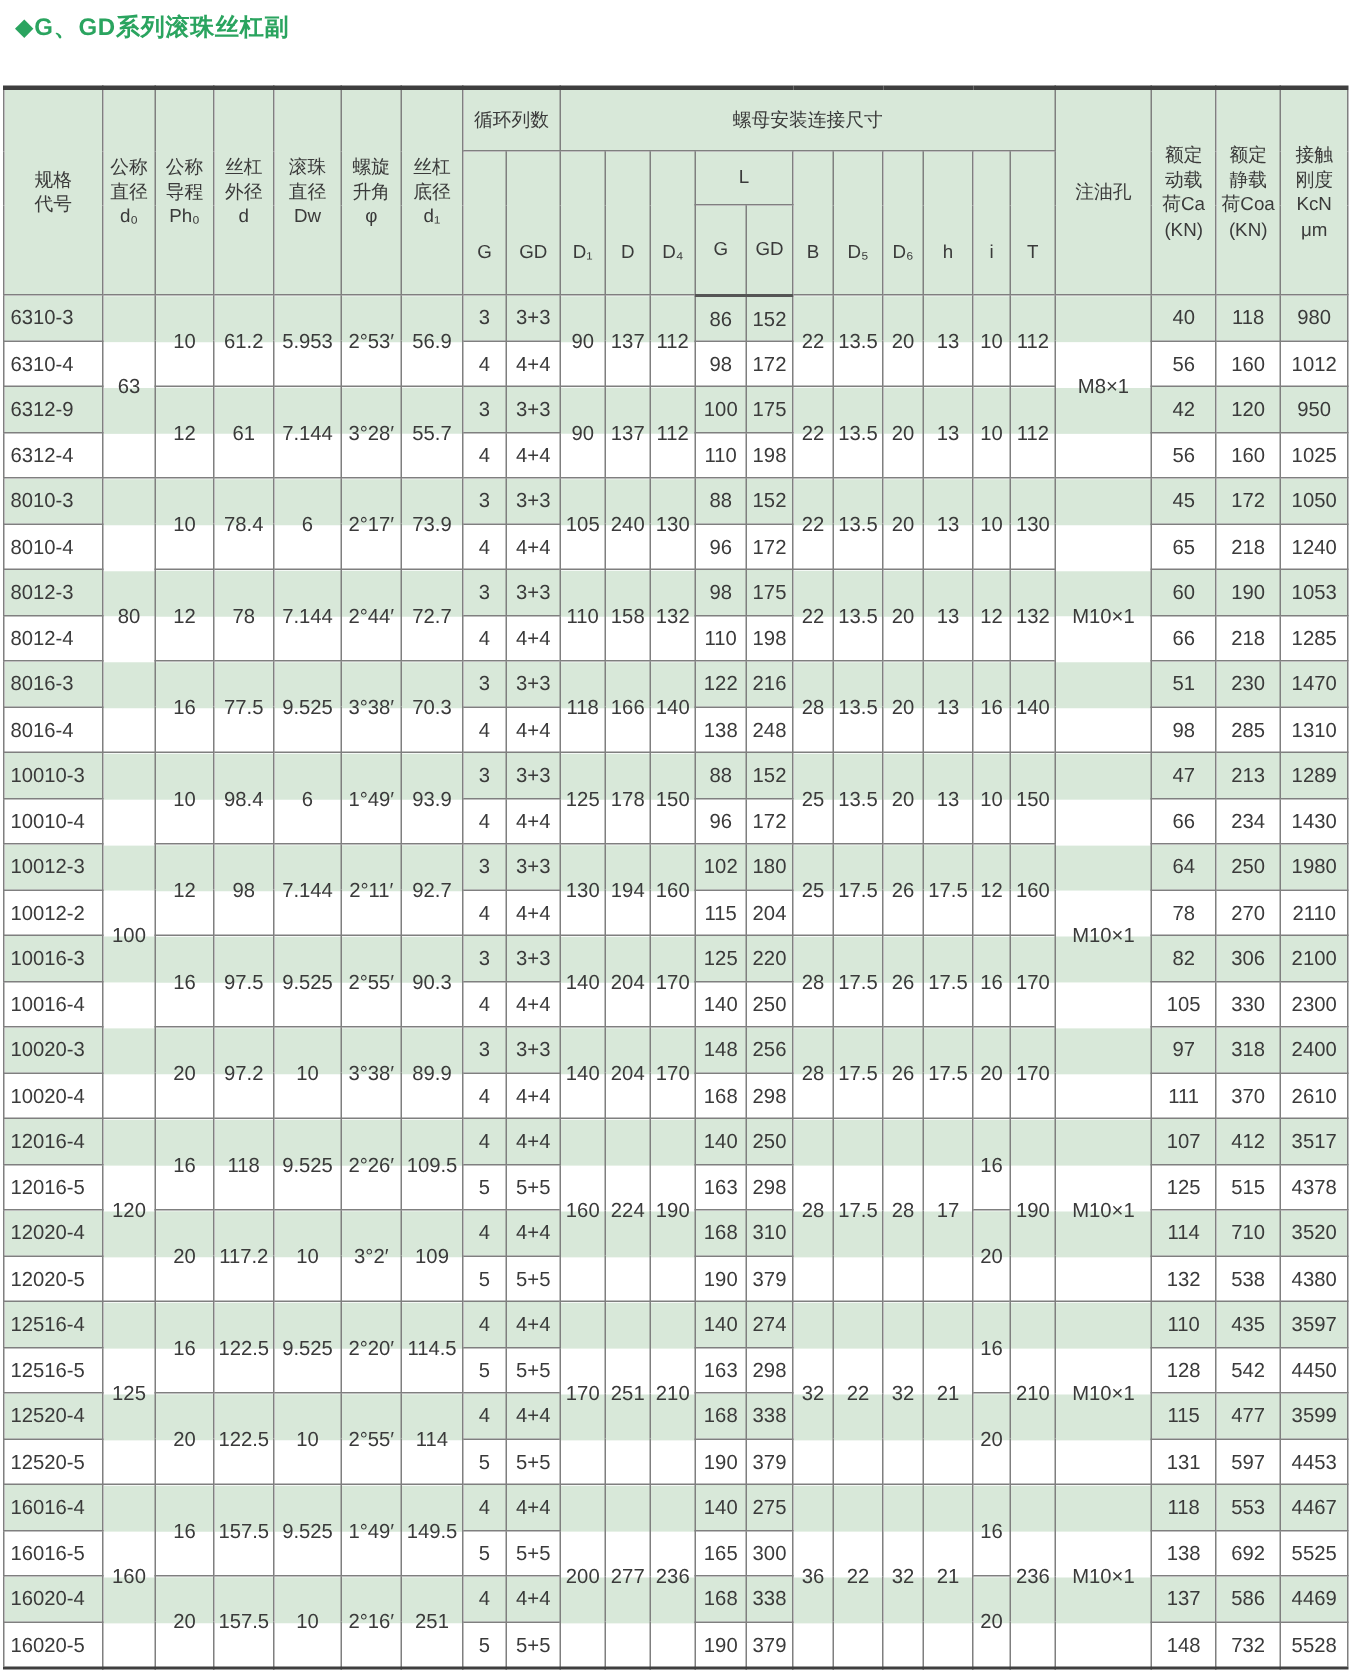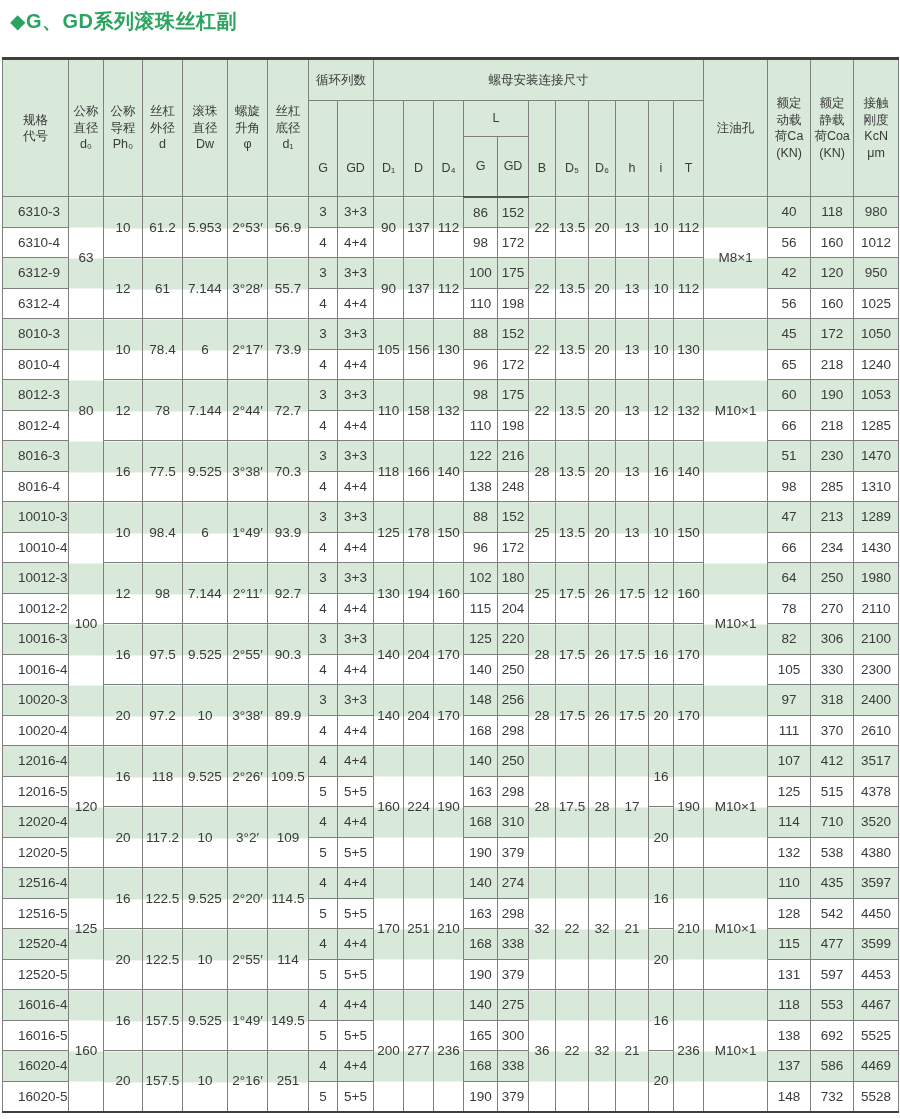--- a/index.html
+++ b/index.html
@@ -4,21 +4,21 @@
 <style>
   html,body{margin:0;padding:0;background:#ffffff;}
   body{
     width:900px;height:1119px;overflow:hidden;
     font-family:"Liberation Sans","DejaVu Sans",sans-serif;
     -webkit-font-smoothing:antialiased;
   }
   .page{position:relative;width:900px;height:1119px;}
   .title{
     position:absolute;left:10px;top:8px;
-    font-size:20px;font-weight:bold;color:#2aa45f;letter-spacing:0.5px;
+    font-size:16px;font-weight:bold;color:#2aa45f;letter-spacing:0.5px;
   }
   table.spec{
     position:absolute;left:2px;top:57px;
     border-collapse:collapse;table-layout:fixed;width:896px;
     border-top:3px solid #3f3f3f;border-bottom:2px solid #3f3f3f;
   }
   th,td{
     border:1px solid #7f7f7f;
     text-align:center;vertical-align:middle;
     padding:0;overflow:hidden;
@@ -37,21 +37,21 @@
   th.hb{vertical-align:bottom;padding-bottom:20px;}
   tbody td{font-size:13.5px;}
   tbody tr{height:30.5px;}
   tbody tr.rg td{background-color:#d8e8d9;}
   tbody tr.rw td{background-color:#ffffff;}
   
   tbody td.m{
     background-color:transparent;
     background-image:repeating-linear-gradient(to bottom,#d8e8d9 0px,#d8e8d9 30.5px,#ffffff 30.5px,#ffffff 61px);
   }
-  tbody td[data-name="cell-spec"]{text-align:left;padding-left:15px;}
+  tbody td[data-name="cell-spec"]{text-align:left;padding-left:4px;}
 </style>
 </head>
 <body>
 
 <div class="page" data-name="catalog-page">
   <div class="title" data-name="page-title">◆G、GD系列滚珠丝杠副</div>
 
   <table class="spec" data-name="ball-screw-spec-table">
     <colgroup>
       <col style="width:66px">
@@ -211,21 +211,21 @@
           <td data-name="cell-spec">8010-3</td>
           <td rowspan="6" class="m" data-name="cell-d0">80</td>
           <td rowspan="2" class="m" data-name="cell-ph0">10</td>
           <td rowspan="2" class="m" data-name="cell-d">78.4</td>
           <td rowspan="2" class="m" data-name="cell-dw">6</td>
           <td rowspan="2" class="m" data-name="cell-phi">2°17′</td>
           <td rowspan="2" class="m" data-name="cell-d1">73.9</td>
           <td data-name="cell-g">3</td>
           <td data-name="cell-gd">3+3</td>
           <td rowspan="2" class="m" data-name="cell-D1">105</td>
-          <td rowspan="2" class="m" data-name="cell-D">156</td>
+          <td rowspan="2" class="m" data-name="cell-D">240</td>
           <td rowspan="2" class="m" data-name="cell-D4">130</td>
           <td data-name="cell-LG">88</td>
           <td data-name="cell-LGD">152</td>
           <td rowspan="2" class="m" data-name="cell-B">22</td>
           <td rowspan="2" class="m" data-name="cell-D5">13.5</td>
           <td rowspan="2" class="m" data-name="cell-D6">20</td>
           <td rowspan="2" class="m" data-name="cell-h">13</td>
           <td rowspan="2" class="m" data-name="cell-i">10</td>
           <td rowspan="2" class="m" data-name="cell-T">130</td>
           <td rowspan="6" class="m" data-name="cell-oil">M10×1</td>

